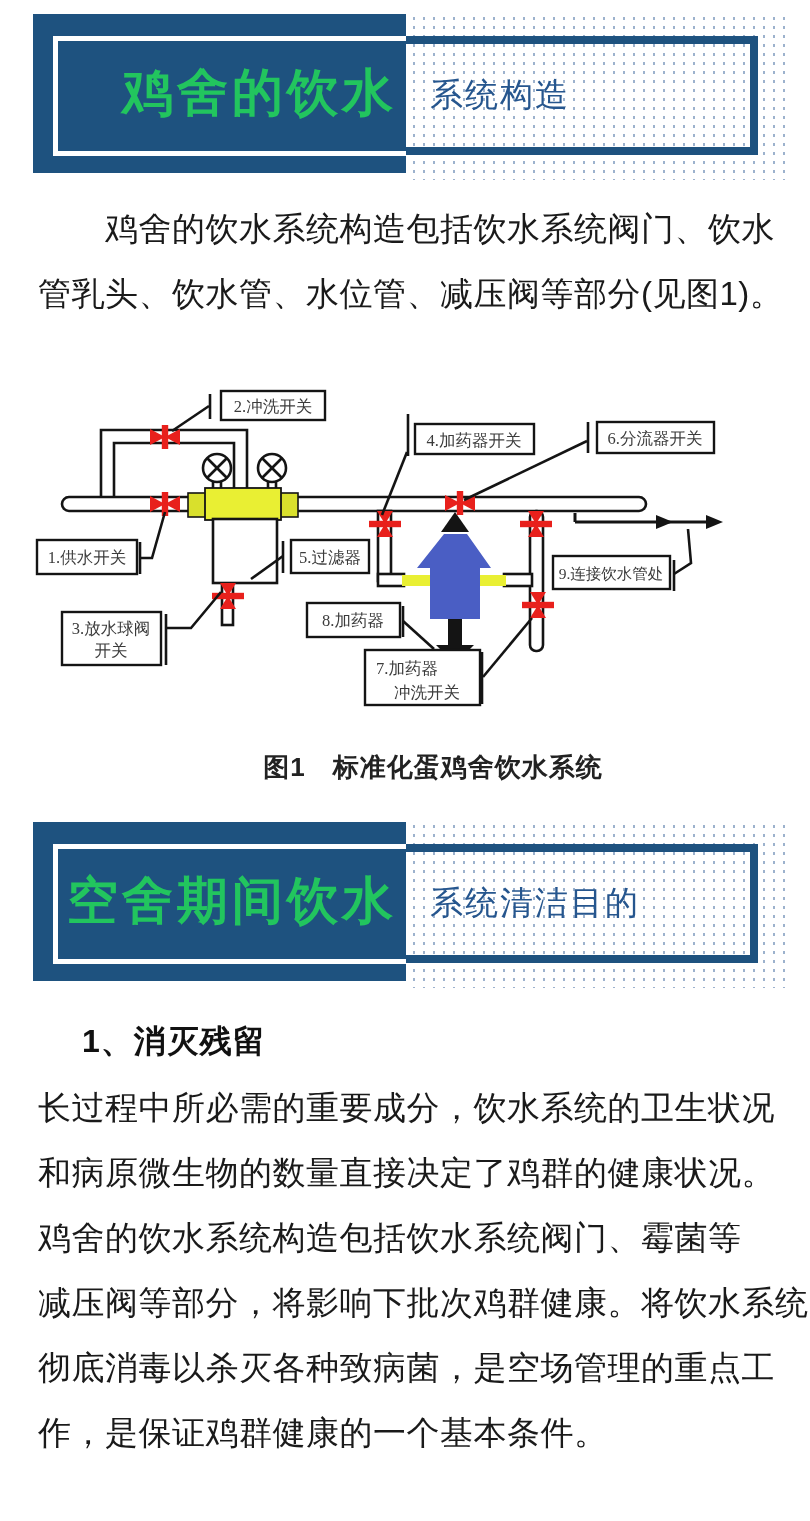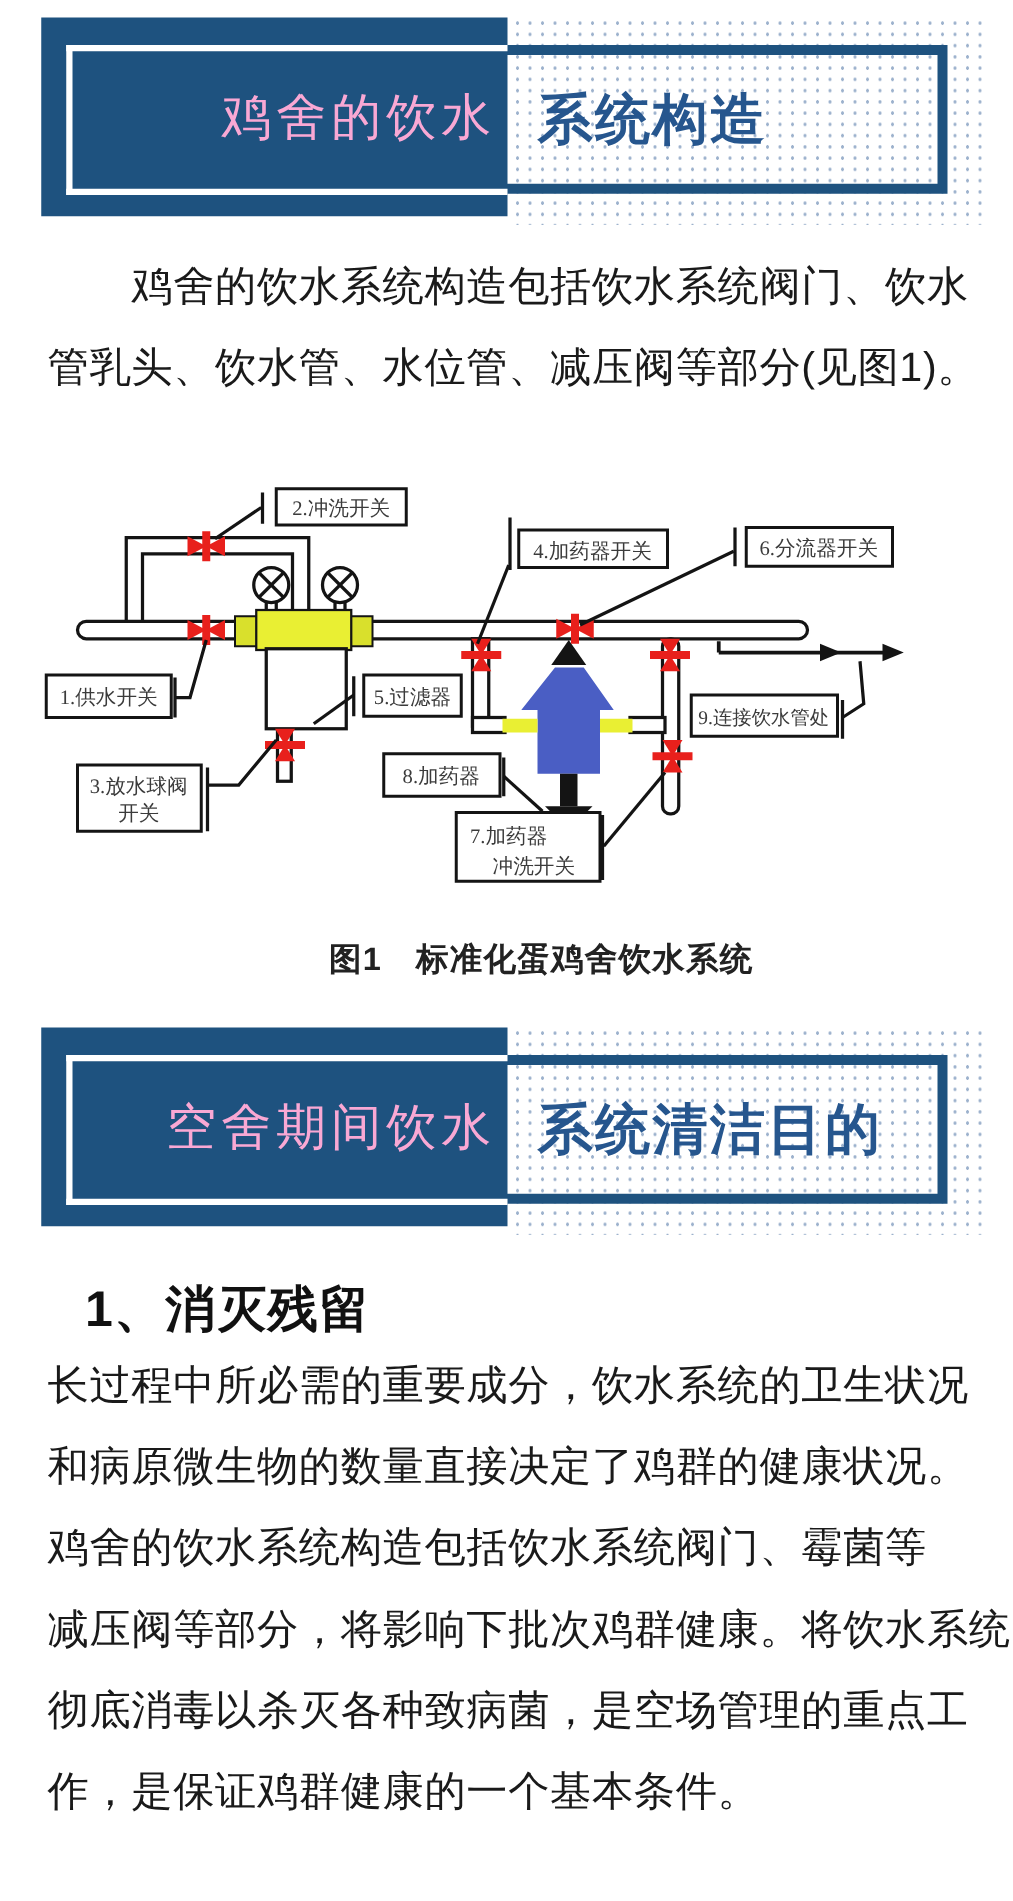--- a/index.html
+++ b/index.html
@@ -6,37 +6,37 @@
   .page{position:relative;width:810px;height:1521px;background:#ffffff;overflow:hidden;
         font-family:"Liberation Sans","DejaVu Sans",sans-serif;}
 
   
   .banner{position:absolute;left:33px;width:757px;height:168px;}
   .banner .dots{position:absolute;left:373px;top:-2px;width:384px;height:168px;z-index:0;
     background-image:radial-gradient(circle,#9db2cd 1.2px,transparent 1.45px);
     background-size:10px 9px;background-position:3px 2px;}
   .banner .rbox{position:absolute;left:362px;top:22px;width:363px;height:119px;
     border:8px solid #1e527f;box-sizing:border-box;z-index:1;display:flex;align-items:center;}
-  .banner .rtext{color:#26568e;font-size:44px;font-weight:bold;letter-spacing:2px;
+  .banner .rtext{color:#26568e;font-size:33px;font-weight:normal;letter-spacing:2px;
     padding-left:27px;white-space:nowrap;}
   .banner .block{position:absolute;left:0;top:0;width:373px;height:159px;background:#1e527f;
     z-index:2;display:flex;align-items:center;justify-content:flex-end;
     padding-right:9px;box-sizing:border-box;}
   .banner .frame{position:absolute;left:20px;top:22px;width:353px;height:120px;
     border:5px solid #ffffff;border-right:none;box-sizing:border-box;}
-  .banner .ltext{position:relative;color:#f9a8d4;font-size:40px;font-weight:normal;
+  .banner .ltext{position:relative;color:#22c55e;font-size:51px;font-weight:bold;
     letter-spacing:4px;white-space:nowrap;}
 
   
   .para{position:absolute;left:38px;width:746px;color:#1a1a1a;font-size:33px;
     letter-spacing:0.5px;}
   .para .line{height:65px;line-height:65px;white-space:nowrap;}
   .intro{top:196px;}
   .body2{top:1075px;}
-  .heading{position:absolute;left:68px;top:1020px;font-size:40px;font-weight:bold;
+  .heading{position:absolute;left:82px;top:1020px;font-size:32px;font-weight:bold;
     color:#111;letter-spacing:1px;}
   .caption{position:absolute;left:56px;top:750px;width:754px;text-align:center;
     font-size:26px;font-weight:bold;color:#222;letter-spacing:1px;}
 
   
   .diagram{position:absolute;left:30px;top:380px;width:760px;height:350px;}
   .diagram text{font-family:"Liberation Serif","DejaVu Serif",serif;fill:#3b3b3b;}
 </style>
 </head>
 <body>

